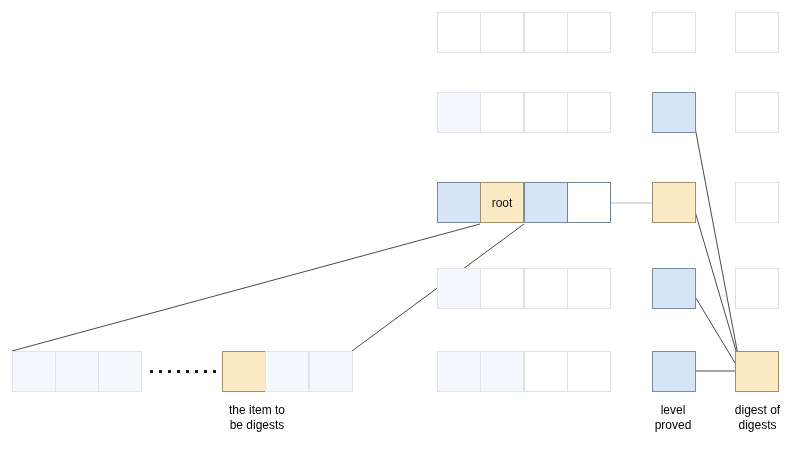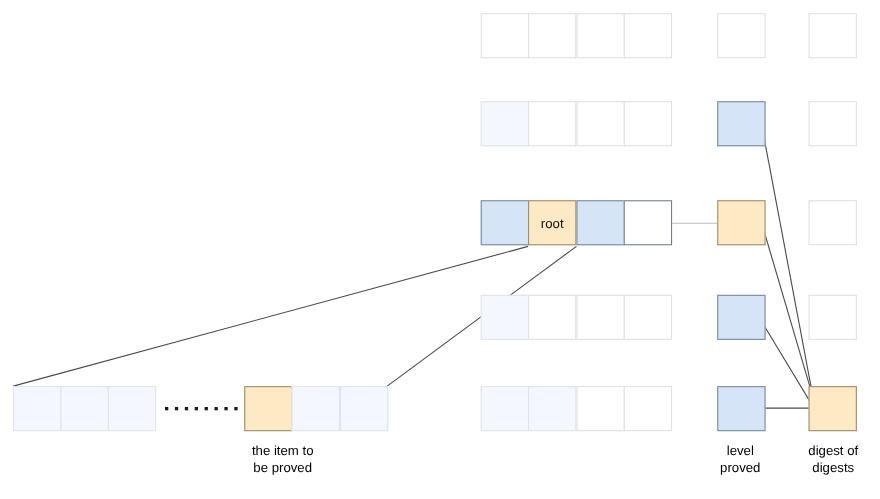--- a/index.html
+++ b/index.html
@@ -136,20 +136,20 @@
         <i></i>
         <i></i>
         <i></i>
         <i></i>
         <i></i>
       </div>
     </div>
 
   <div id="labels-layer">
       <div class="label" style="left: 202px; top: 403px; width: 110px;">the item to
-be proved</div>
+be digests</div>
       <div class="label" style="left: 628px; top: 403px; width: 90px;">level
 proved</div>
       <div class="label" style="left: 710px; top: 403px; width: 95px;">digest of
 digests</div>
     </div>
 
 </div>
 
 </body></html>

